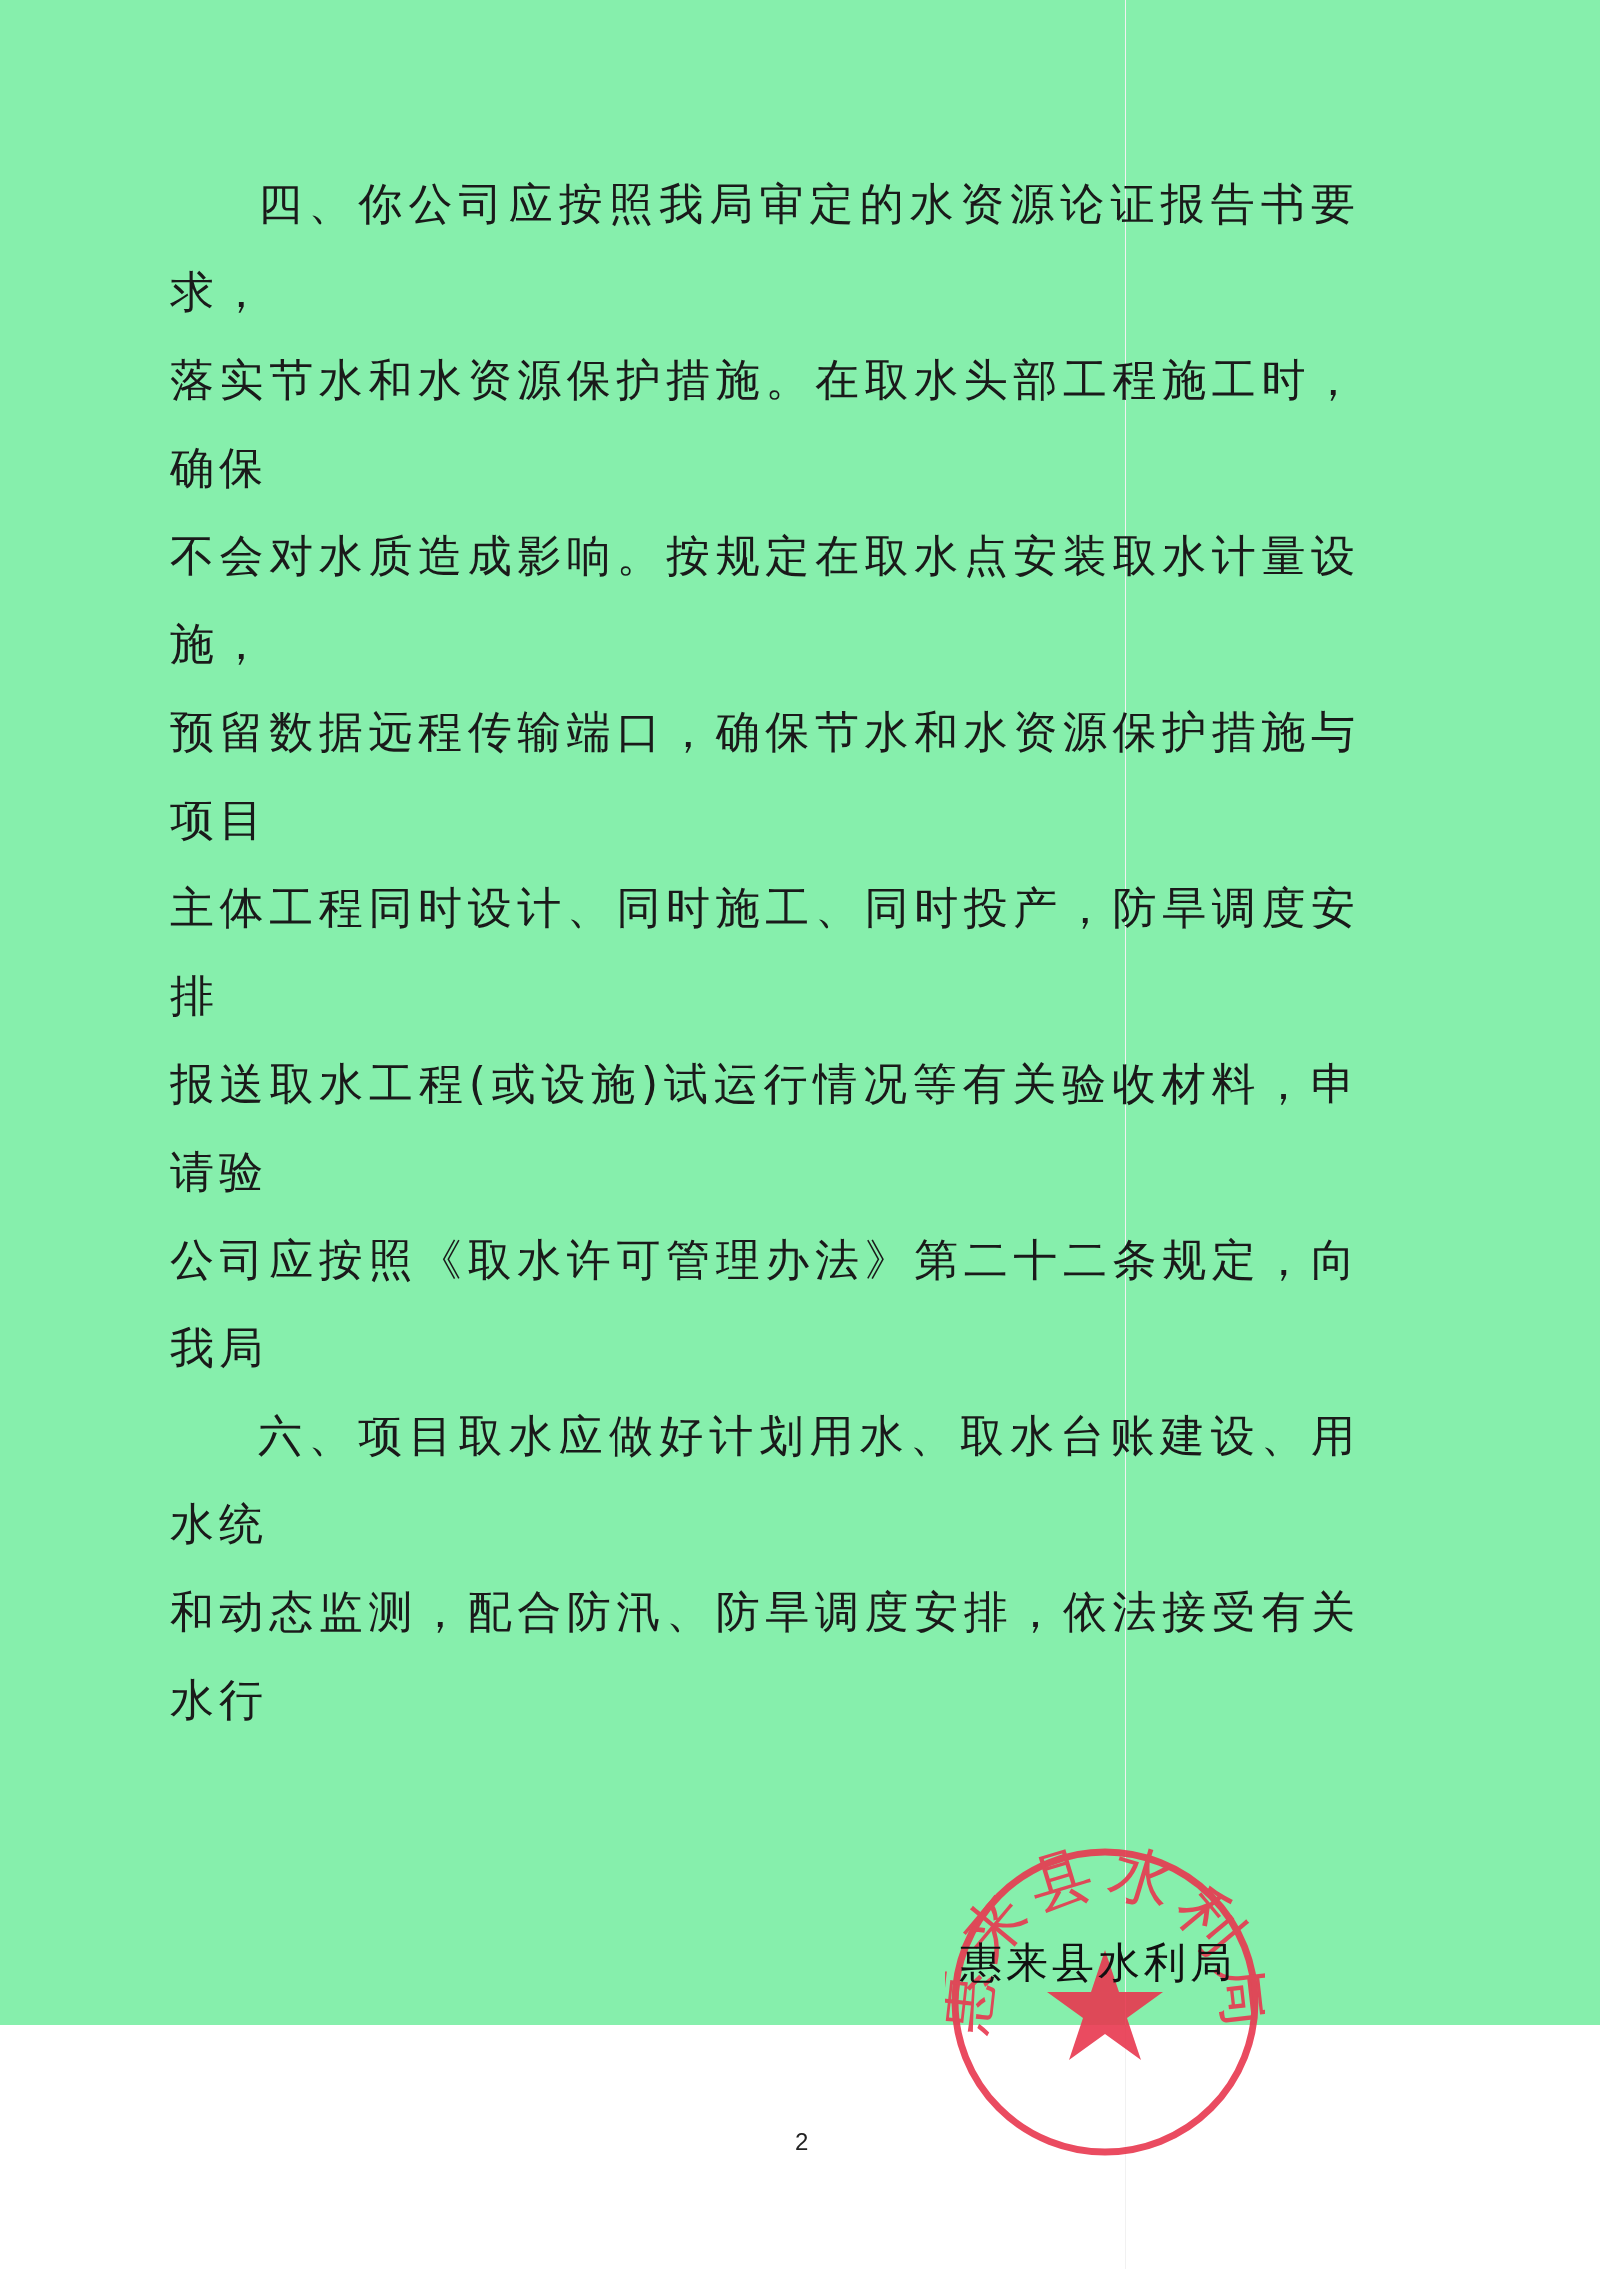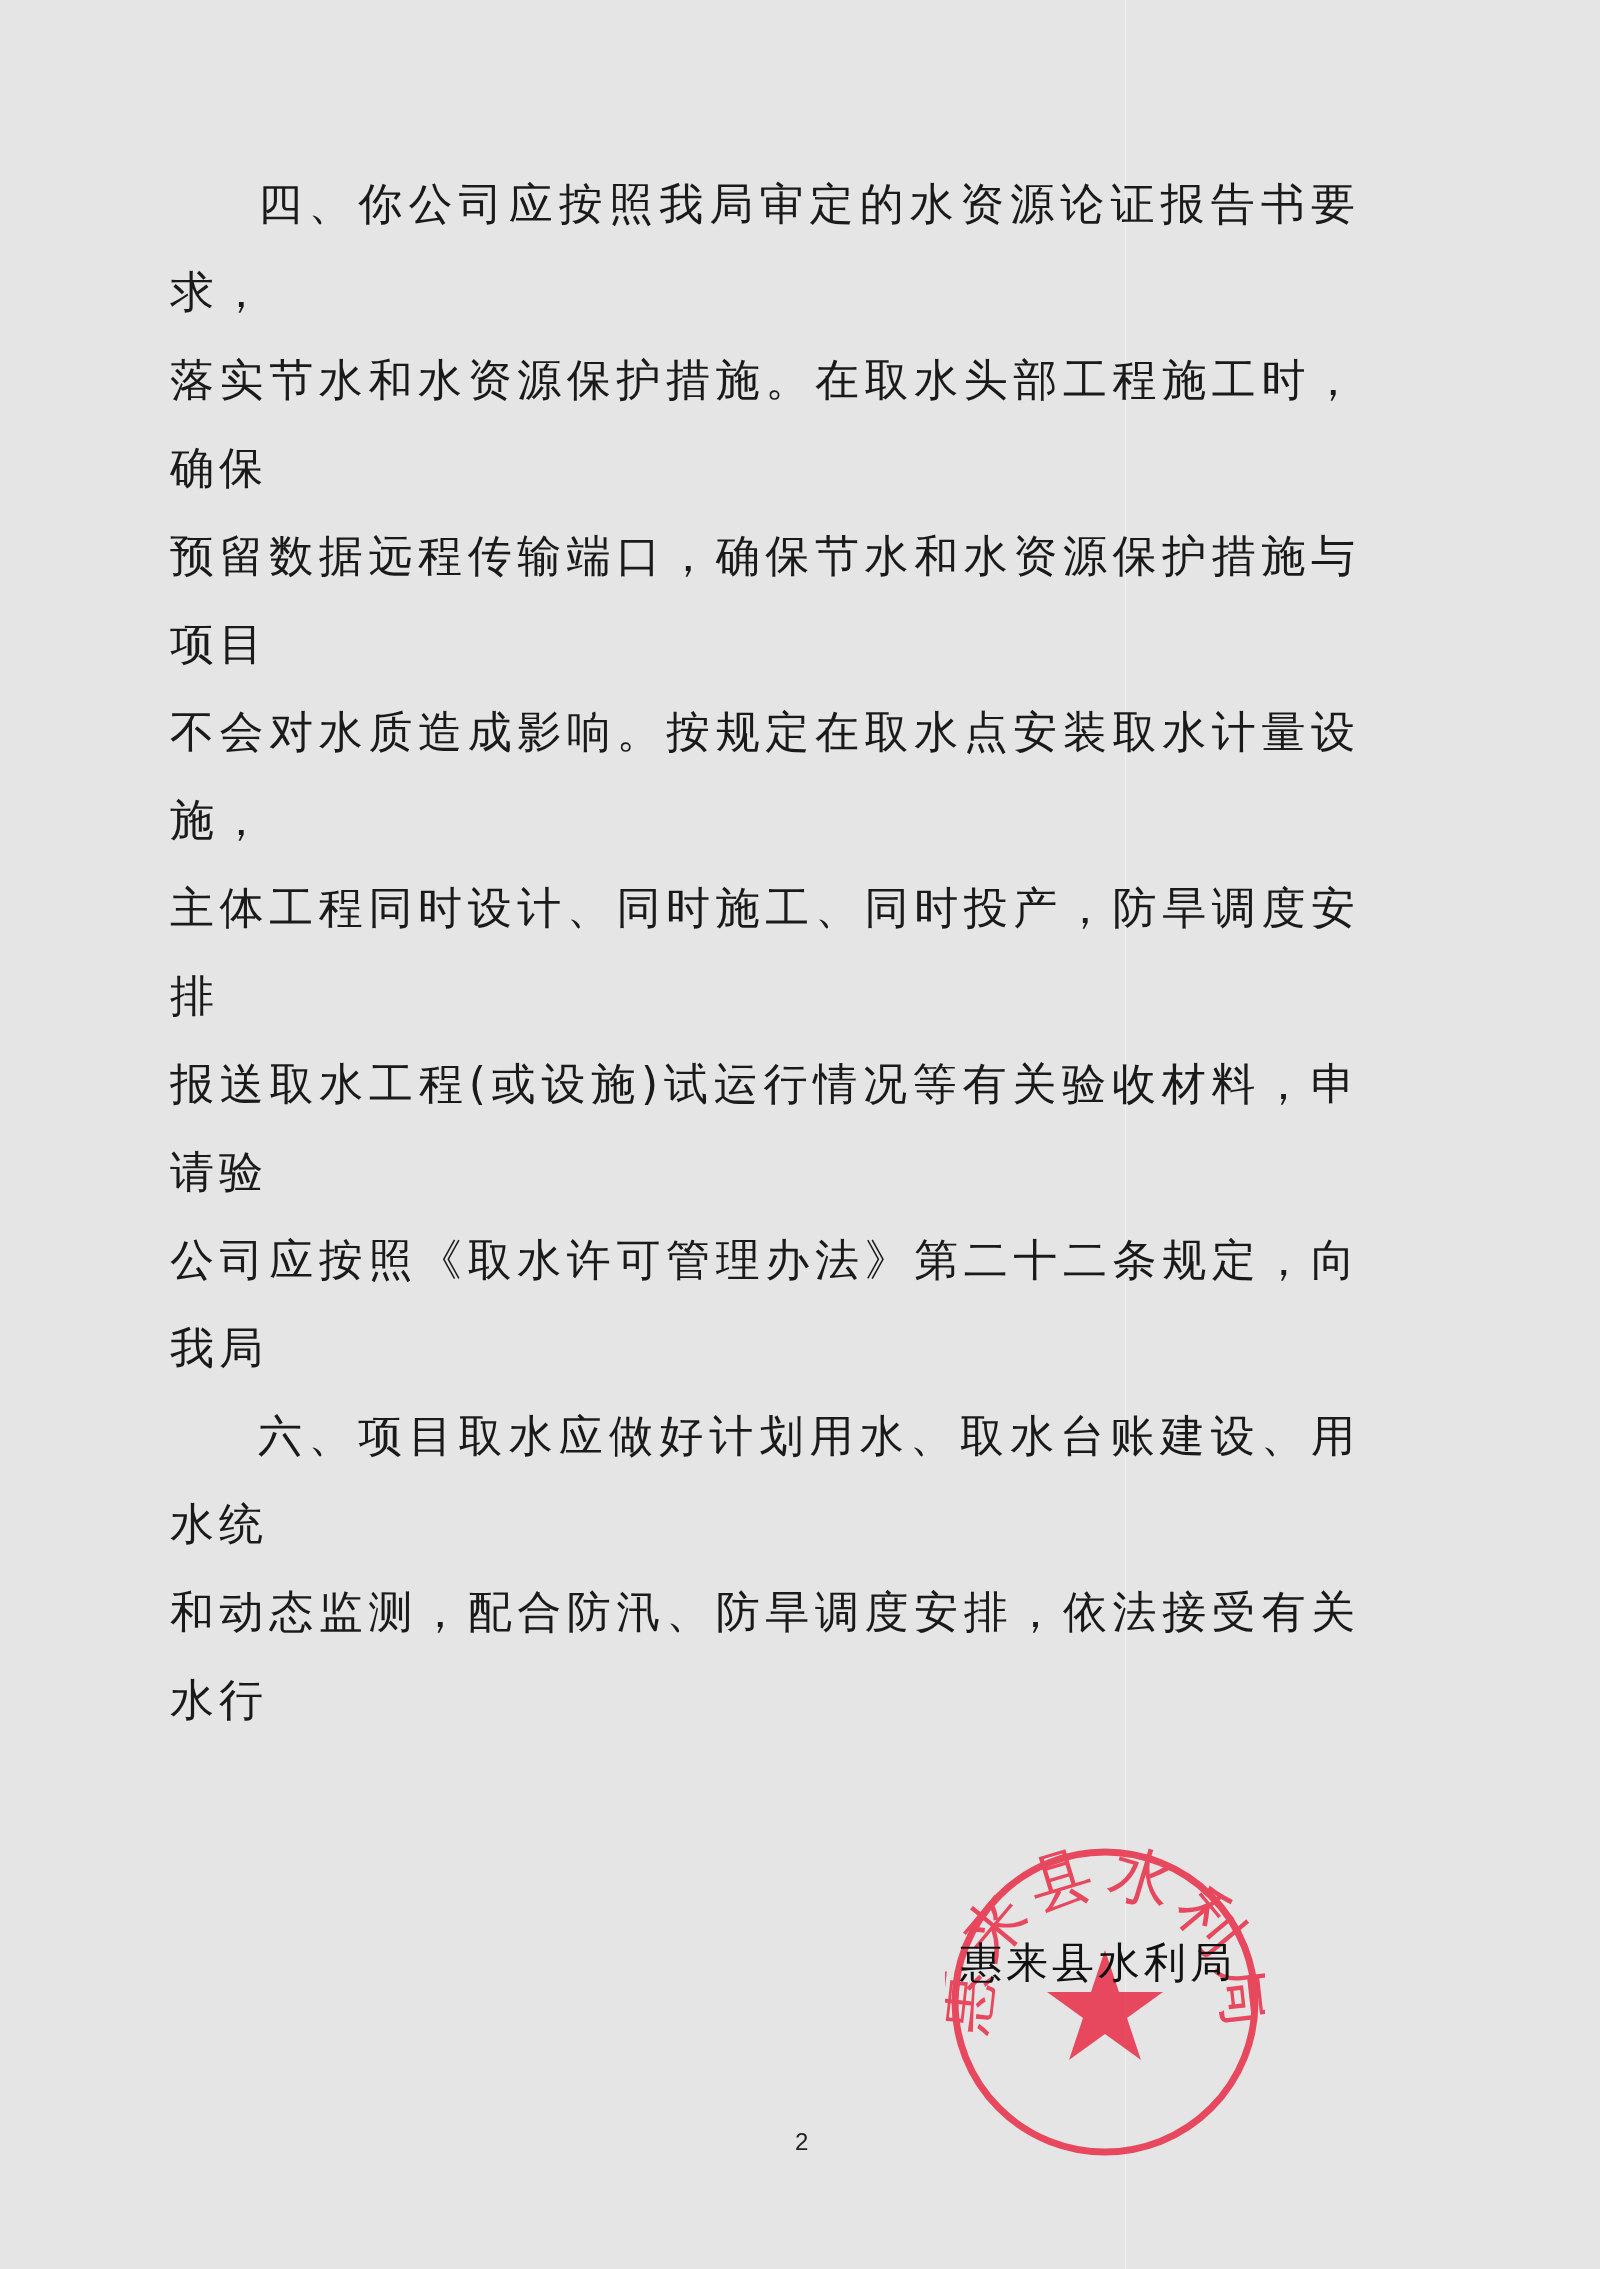--- a/index.html
+++ b/index.html
@@ -12,22 +12,22 @@
       height: 2269px;
       position: relative;
       overflow: hidden;
       font-family: "DejaVu Sans", "Liberation Sans", sans-serif;
       color: #1a1a1a;
     }
     .page {
       position: absolute;
       left: 0; top: 0;
       width: 1600px;
-      height: 2269px;
-      background: #e5e5e5;
+      height: 2025px;
+      background: #86efac;
     }
     .fold-line {
       position: absolute;
       left: 1125px;
       top: 0;
       width: 1px;
       height: 2269px;
       background: #f1f1f1;
     }
     .body-text {
@@ -81,22 +81,22 @@
 <div class="page">
   <div class="fold-line"></div>
 
   <div class="body-text">
 
     <p class="para">
       <span class="line">四、你公司应按照我局审定的水资源论证报告书要求，</span>
     </p>
     <p class="para" style="text-indent:0">
       <span class="line">落实节水和水资源保护措施。在取水头部工程施工时，确保</span>
+      <span class="line">不会对水质造成影响。按规定在取水点安装取水计量设施，</span>
       <span class="line">预留数据远程传输端口，确保节水和水资源保护措施与项目</span>
-      <span class="line">不会对水质造成影响。按规定在取水点安装取水计量设施，</span>
       <span class="line">主体工程同时设计、同时施工、同时投产，防旱调度安排</span>
     </p>
 
     <p class="para" style="text-indent:0">
       <span class="line">报送取水工程(或设施)试运行情况等有关验收材料，申请验</span>
       <span class="line">公司应按照《取水许可管理办法》第二十二条规定，向我局</span>
     </p>
 
     <p class="para">
       <span class="line">六、项目取水应做好计划用水、取水台账建设、用水统</span>

